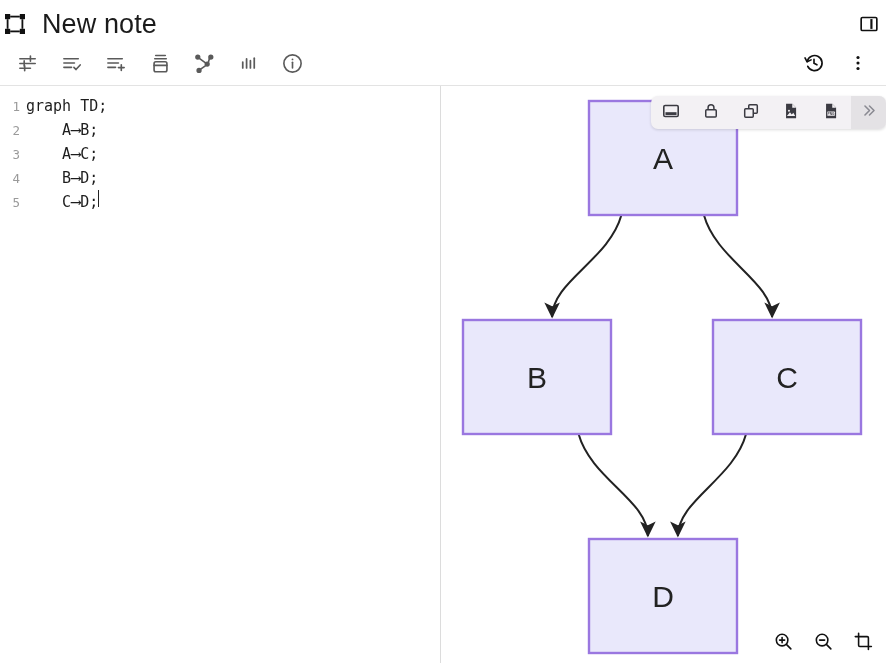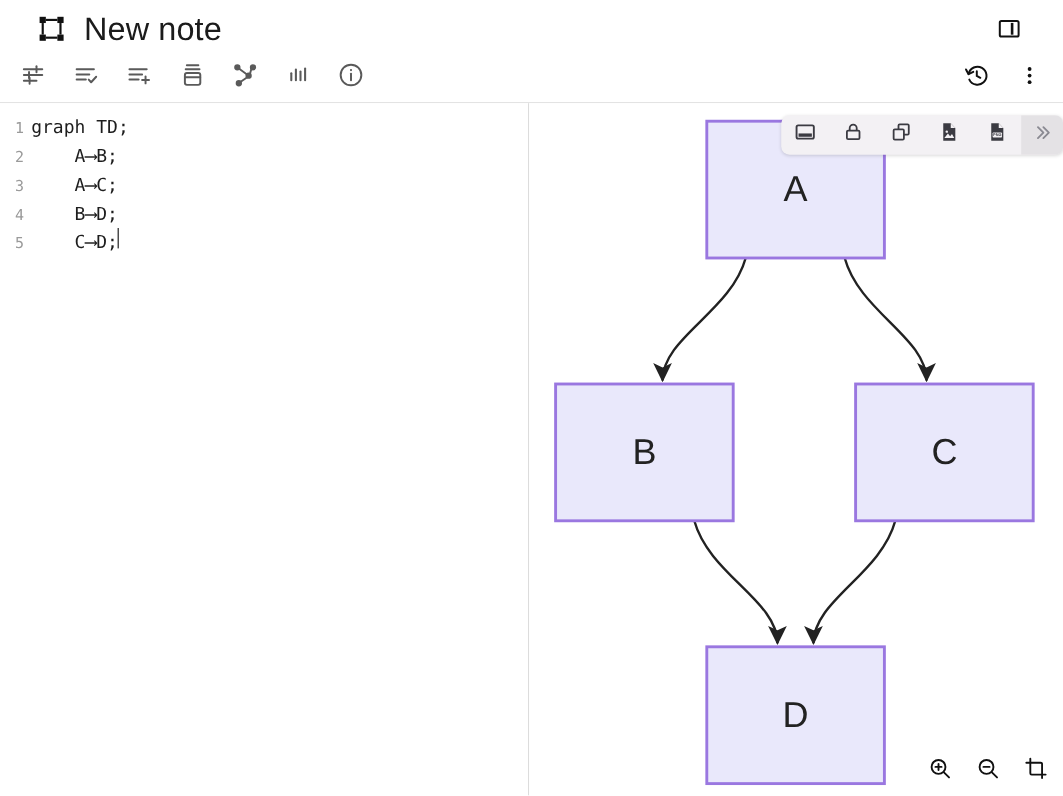--- a/index.html
+++ b/index.html
@@ -14,21 +14,21 @@
     position: relative;
     width: 886px; height: 663px;
     background: #ffffff;
   }
 
   
   .titlebar {
     position: absolute; left: 0; top: 0;
     width: 886px; height: 48px;
     display: flex; align-items: center;
-    padding: 0 28px;
+    padding: 0 0;
   }
   .title-logo {
     width: 30px; height: 30px;
     display: flex; align-items: center; justify-content: center;
     margin-right: 12px;
     flex: none;
   }
   .note-title {
     font-size: 27px;
     font-weight: 400;

